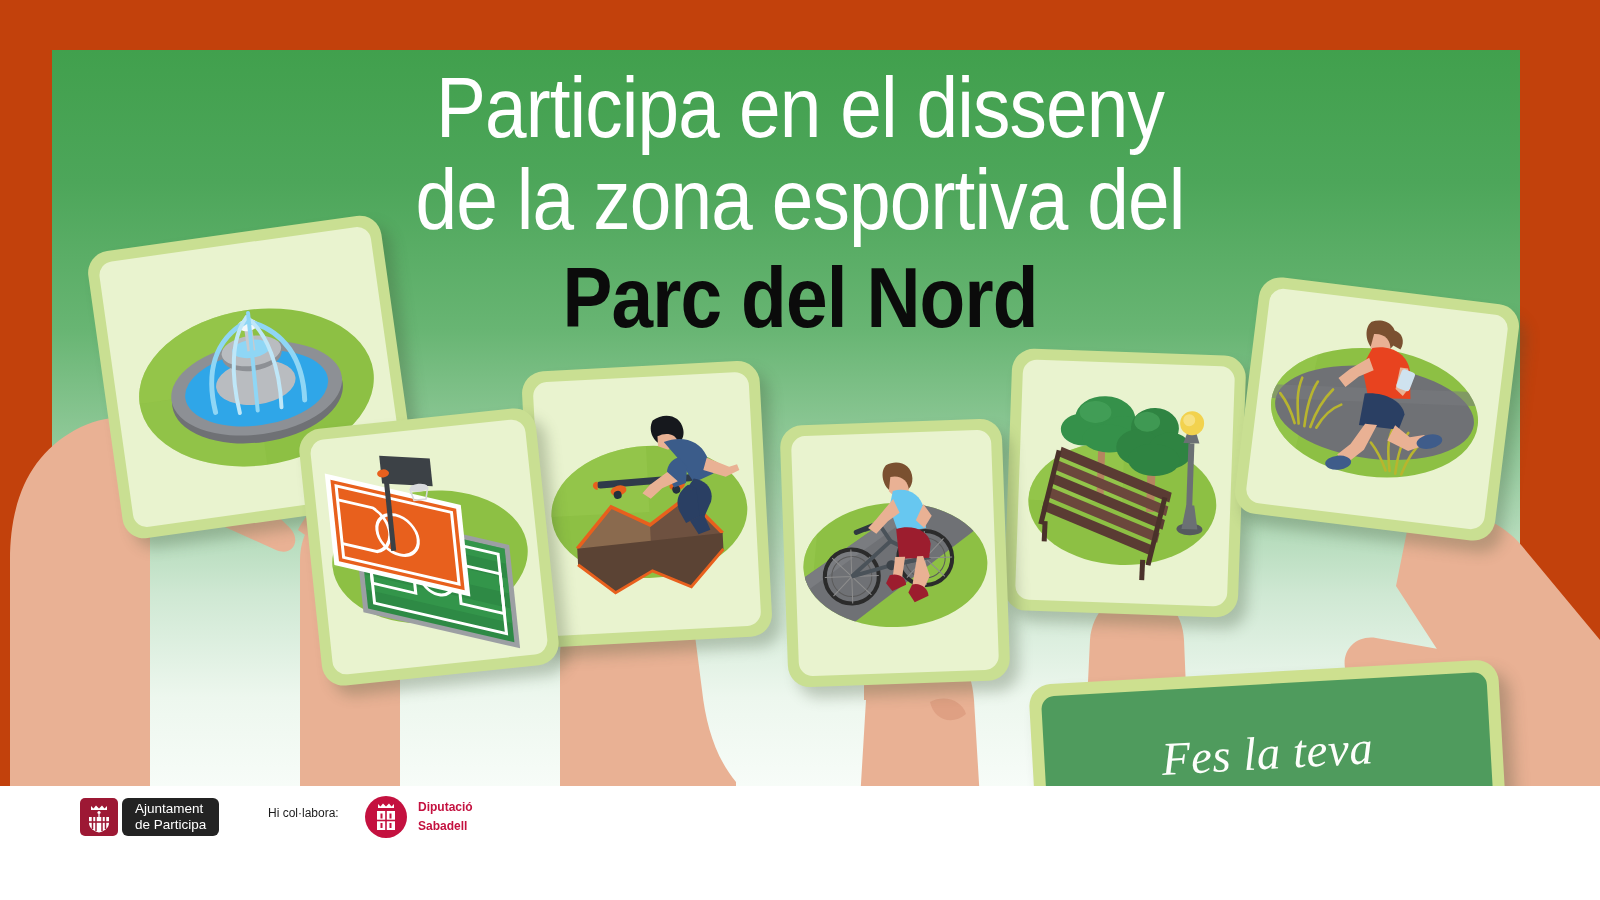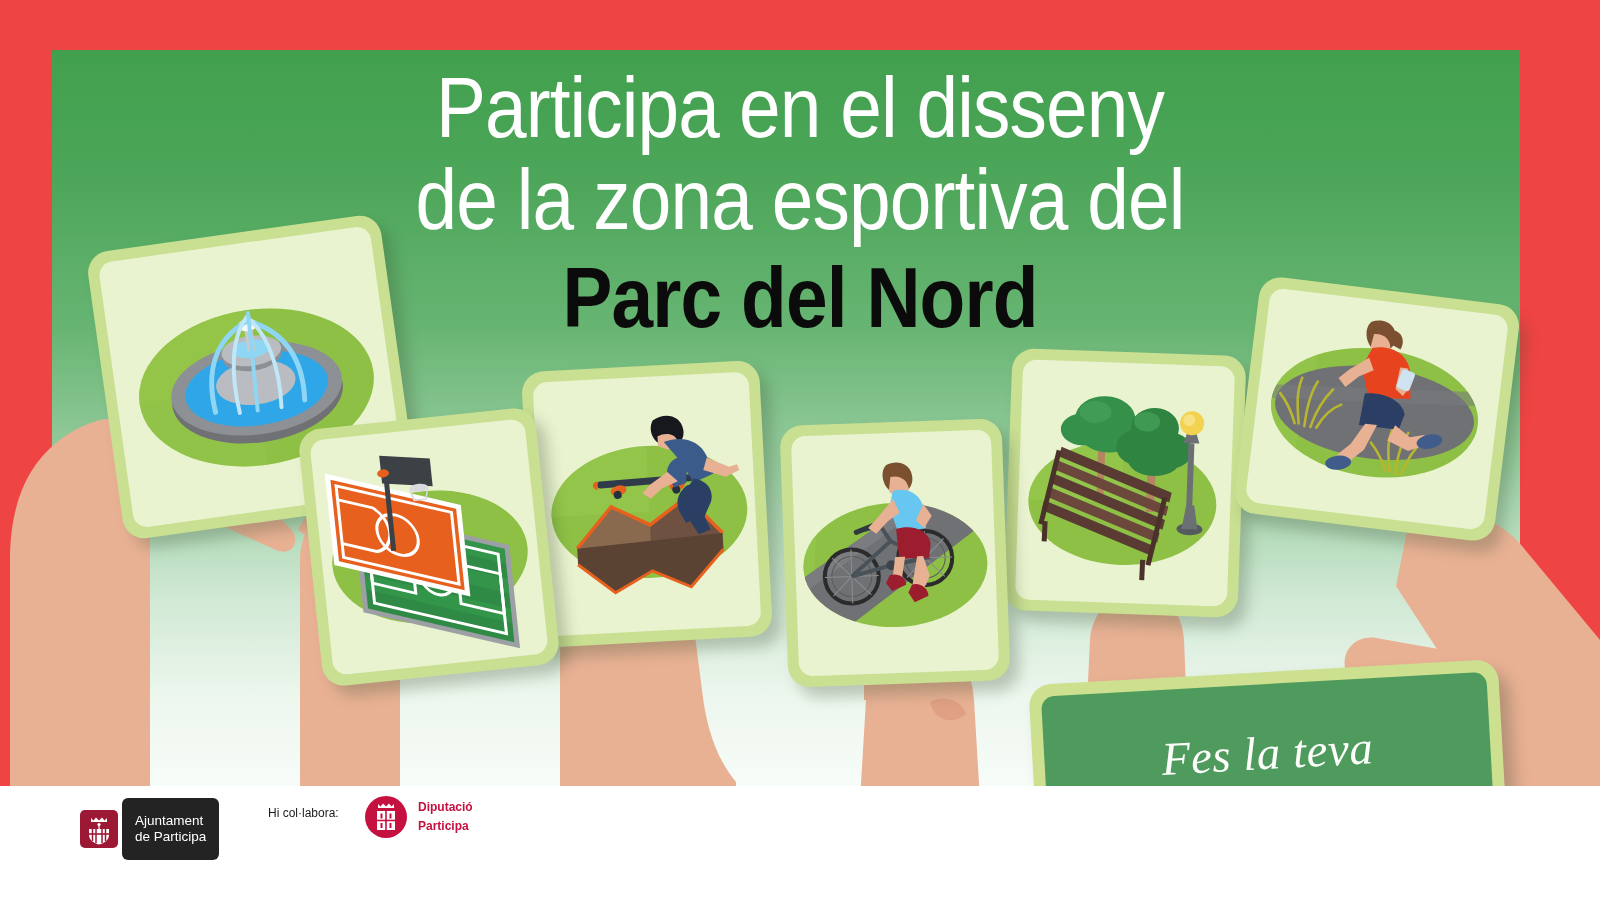--- a/index.html
+++ b/index.html
@@ -1,17 +1,17 @@
 <!DOCTYPE html>
 <html><head>
 <meta charset="utf-8">
 <style>
   html,body{margin:0;padding:0;background:#ffffff;}
   body{width:1600px;height:900px;overflow:hidden;font-family:"Liberation Sans",sans-serif;}
-  .stage{position:relative;width:1600px;height:900px;background:#ef4444;overflow:hidden;}
+  .stage{position:relative;width:1600px;height:900px;background:#c2410c;overflow:hidden;}
 
   
   .panel{position:absolute;left:52px;top:50px;width:1468px;height:736px;
     background:linear-gradient(180deg,#41a04d 0%,#4da65a 18%,#68b573 38%,#9ccfa4 58%,#cfe8d3 74%,#edf7ee 88%,#f7fcf8 100%);}
 
   
   .headline{position:absolute;left:0;top:62px;width:1600px;text-align:center;z-index:30;
     pointer-events:none;}
   .hl-line{font-family:"Liberation Sans",sans-serif;font-weight:400;color:#ffffff;
     font-size:85px;line-height:92px;letter-spacing:-1px;
@@ -33,21 +33,21 @@
   .cta .face{position:absolute;left:12px;top:12px;right:12px;bottom:12px;border-radius:13px;
     background:#4f9b5d;display:flex;align-items:center;justify-content:center;}
   .cta-text{font-family:"Liberation Serif",serif;font-style:italic;font-weight:400;
     color:#fdfefb;font-size:47px;line-height:57px;text-align:center;letter-spacing:.5px;}
 
   
   .footer{position:absolute;left:0;top:786px;width:1600px;height:114px;background:#fff;z-index:50;}
   .logo-ajuntament{position:absolute;left:80px;top:12px;display:flex;align-items:center;}
   .crest-sq{width:38px;height:38px;border-radius:5px;background:#9d1834;position:relative;}
   .aj-box{margin-left:4px;height:38px;border-radius:6px;background:#232323;
-    display:flex;flex-direction:column;justify-content:center;padding:12px 13px;}
+    display:flex;flex-direction:column;justify-content:center;padding:0 13px;}
   .aj-l1,.aj-l2{color:#fff;font-size:13.5px;line-height:16px;font-weight:400;}
   .collab{position:absolute;left:268px;top:20px;font-size:12px;color:#1b1b1b;}
   .logo-dipu{position:absolute;left:365px;top:10px;display:flex;align-items:center;}
   .crest-circ{width:42px;height:42px;border-radius:50%;background:#c4113f;position:relative;}
   .dipu-txt{margin-left:11px;}
   .dipu-l1,.dipu-l2{color:#c4113f;font-weight:700;font-size:12px;line-height:19px;}
 </style>
 </head>
 <body>
 
@@ -370,19 +370,19 @@
           <g fill="#c4113f">
             <rect x="15.5" y="17.5" width="2" height="5"></rect>
             <rect x="24.5" y="17.5" width="2" height="5"></rect>
             <rect x="15.5" y="27" width="2" height="5"></rect>
             <rect x="24.5" y="27" width="2" height="5"></rect>
           </g>
         </svg>
       </div>
       <div class="dipu-txt">
         <div class="dipu-l1">Diputació</div>
-        <div class="dipu-l2">Participa</div>
+        <div class="dipu-l2">Sabadell</div>
       </div>
     </div>
 
   </div>
 
 </div>
 
 </body></html>

